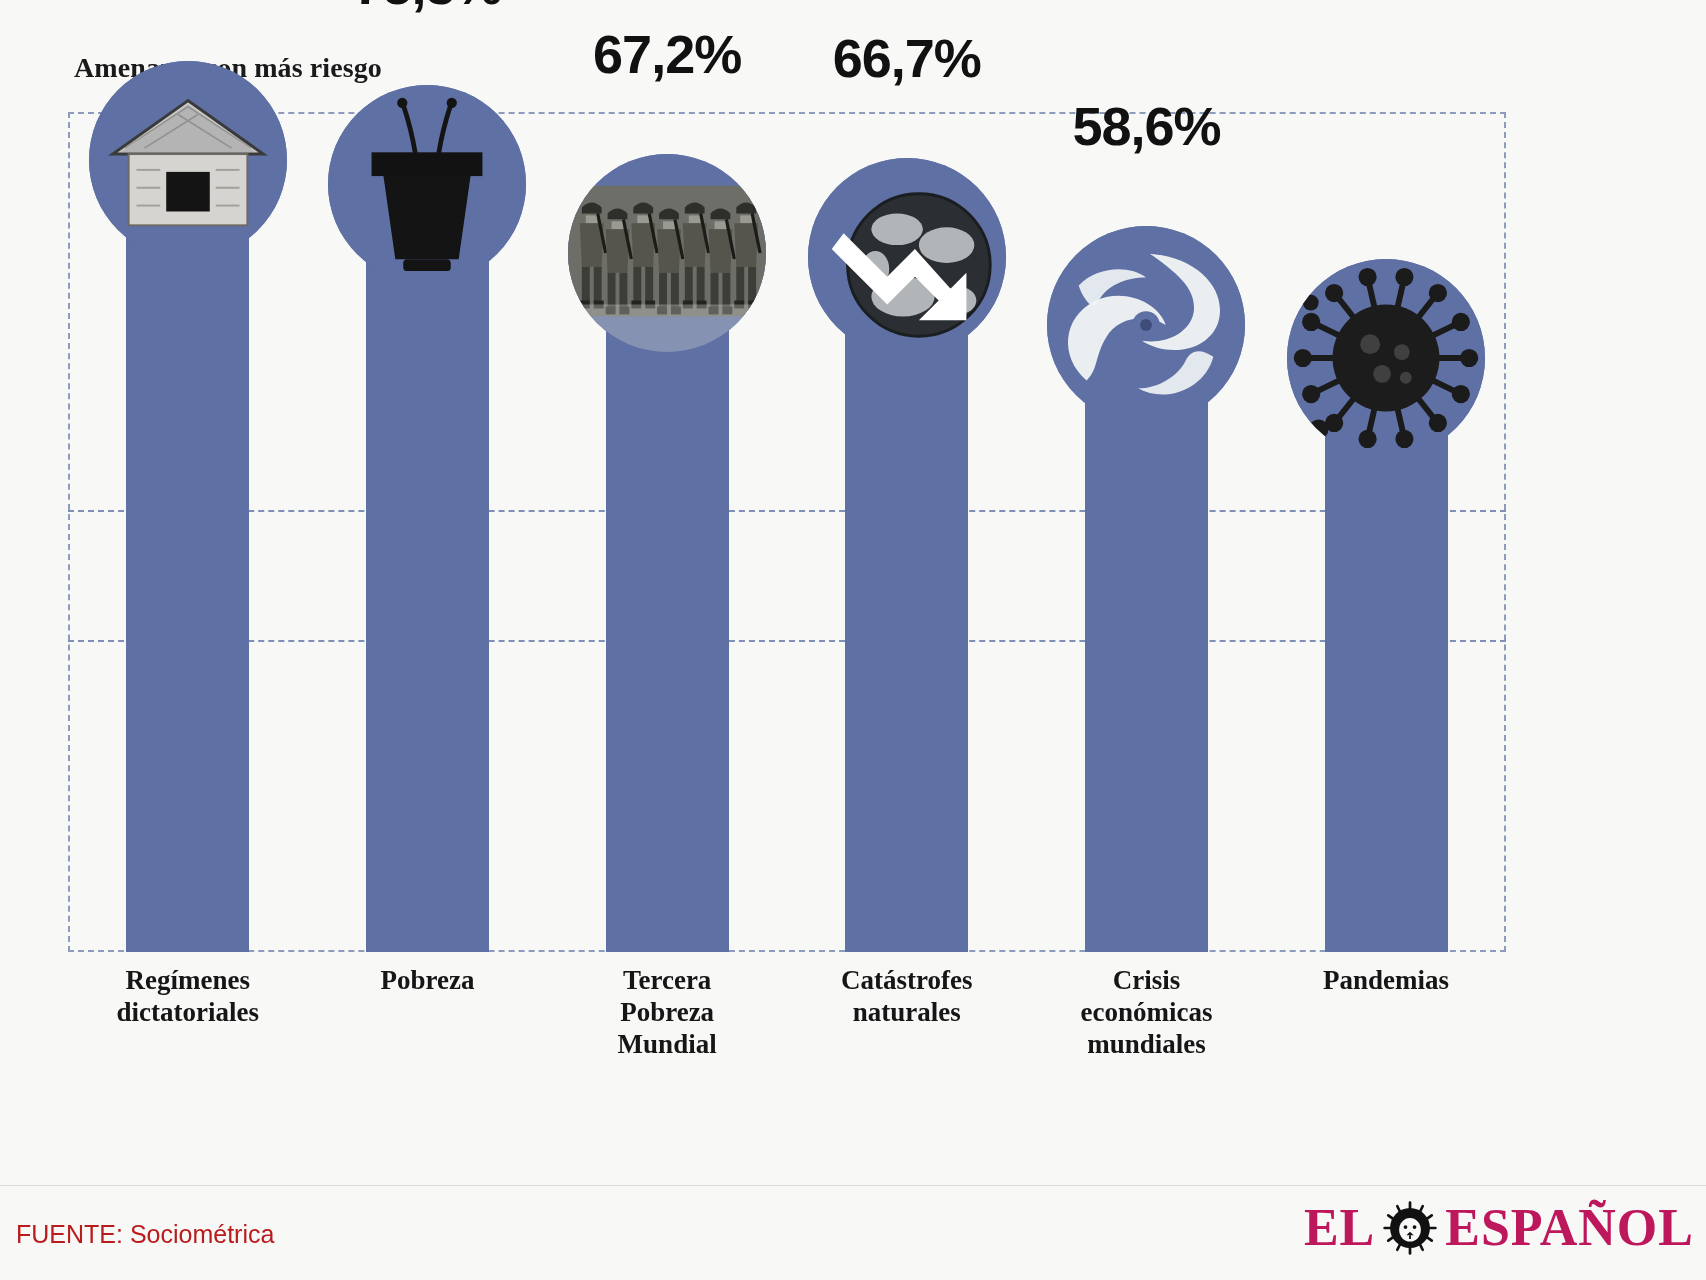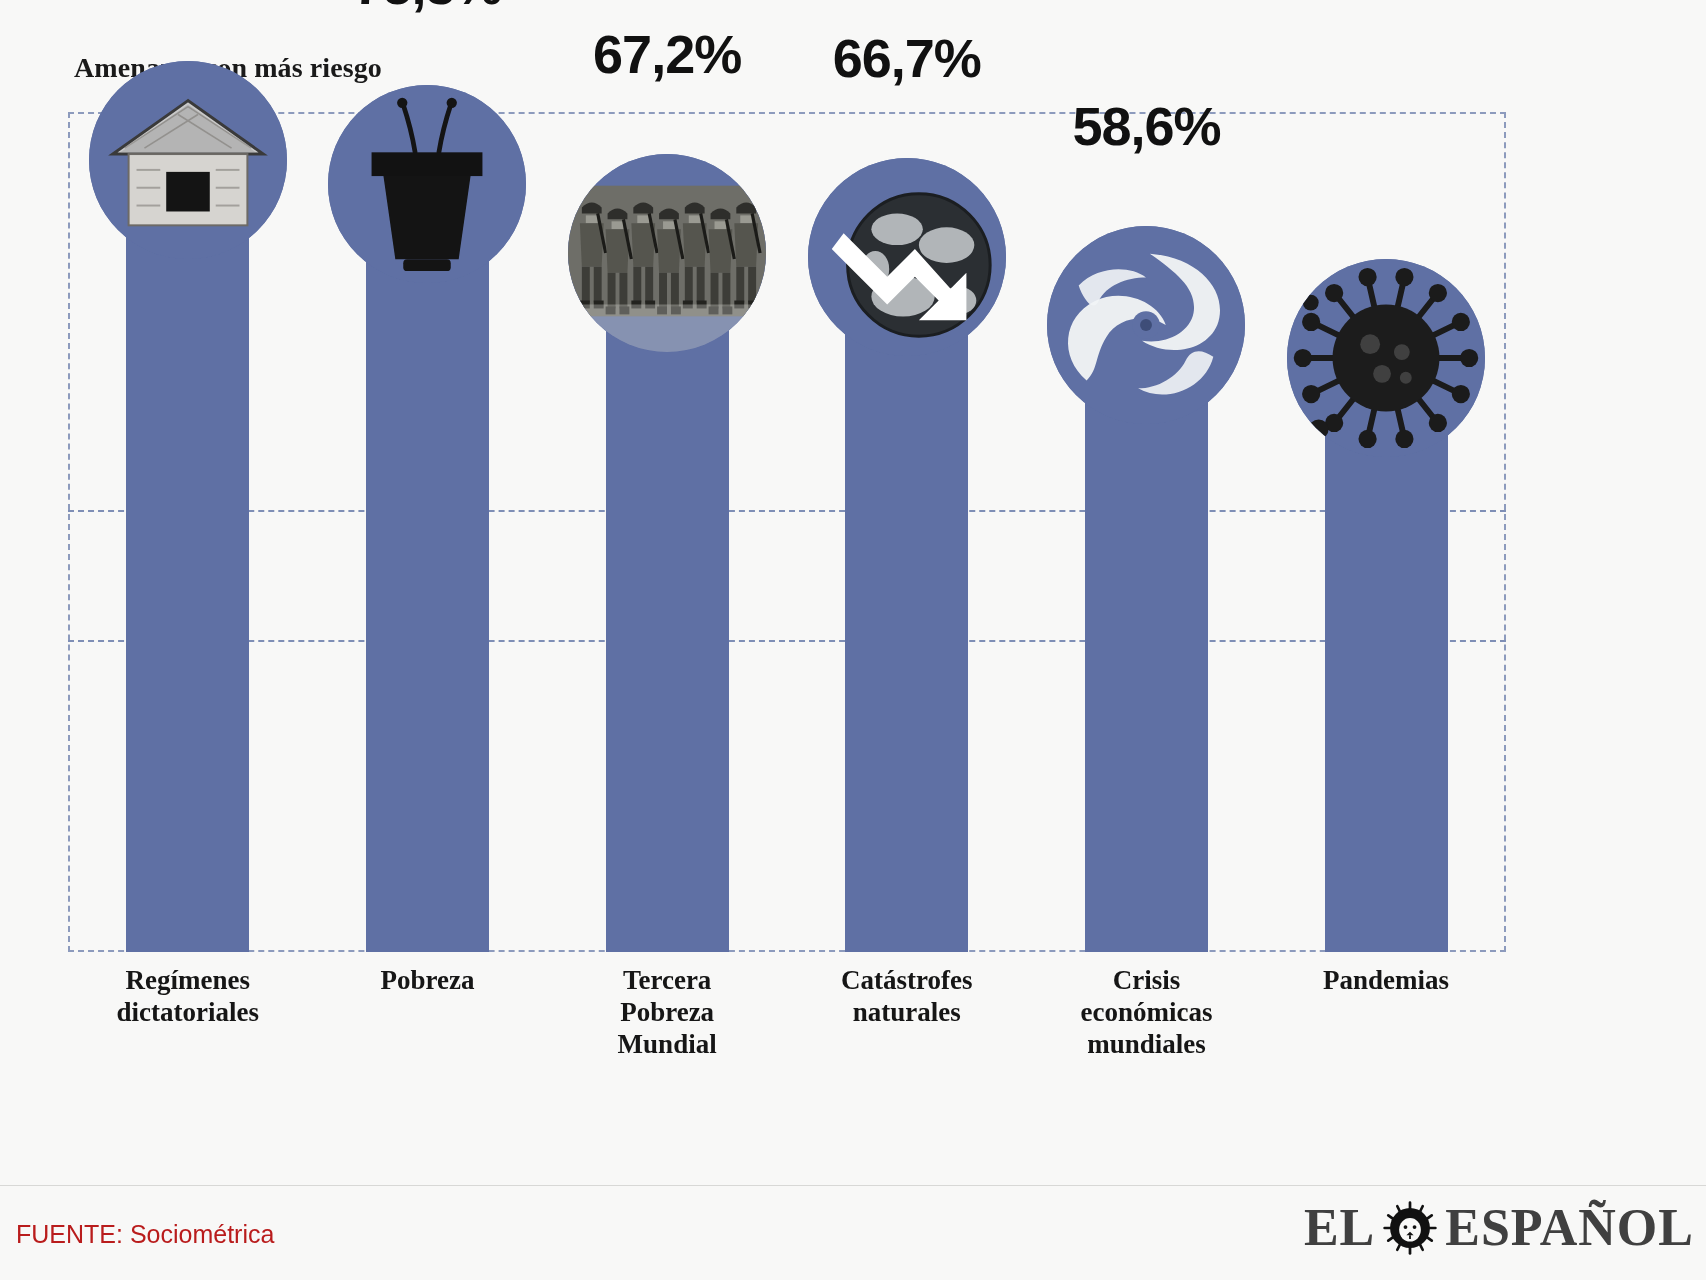--- a/index.html
+++ b/index.html
@@ -134,21 +134,21 @@
   .logo {
     position: absolute;
     right: 12px;
     top: 1198px;
     display: flex;
     align-items: center;
     gap: 6px;
     font-family: "Liberation Serif", serif;
     font-weight: bold;
     font-size: 52px;
-    color: #404040;
+    color: #be185d;
     letter-spacing: 1px;
   }
   .logo-lion { width: 58px; height: 58px; }
 </style>
 </head>
 <body>
 
 <div class="chart-title">Amenazas con más riesgo</div>
 
 <div class="plot-frame"></div>

